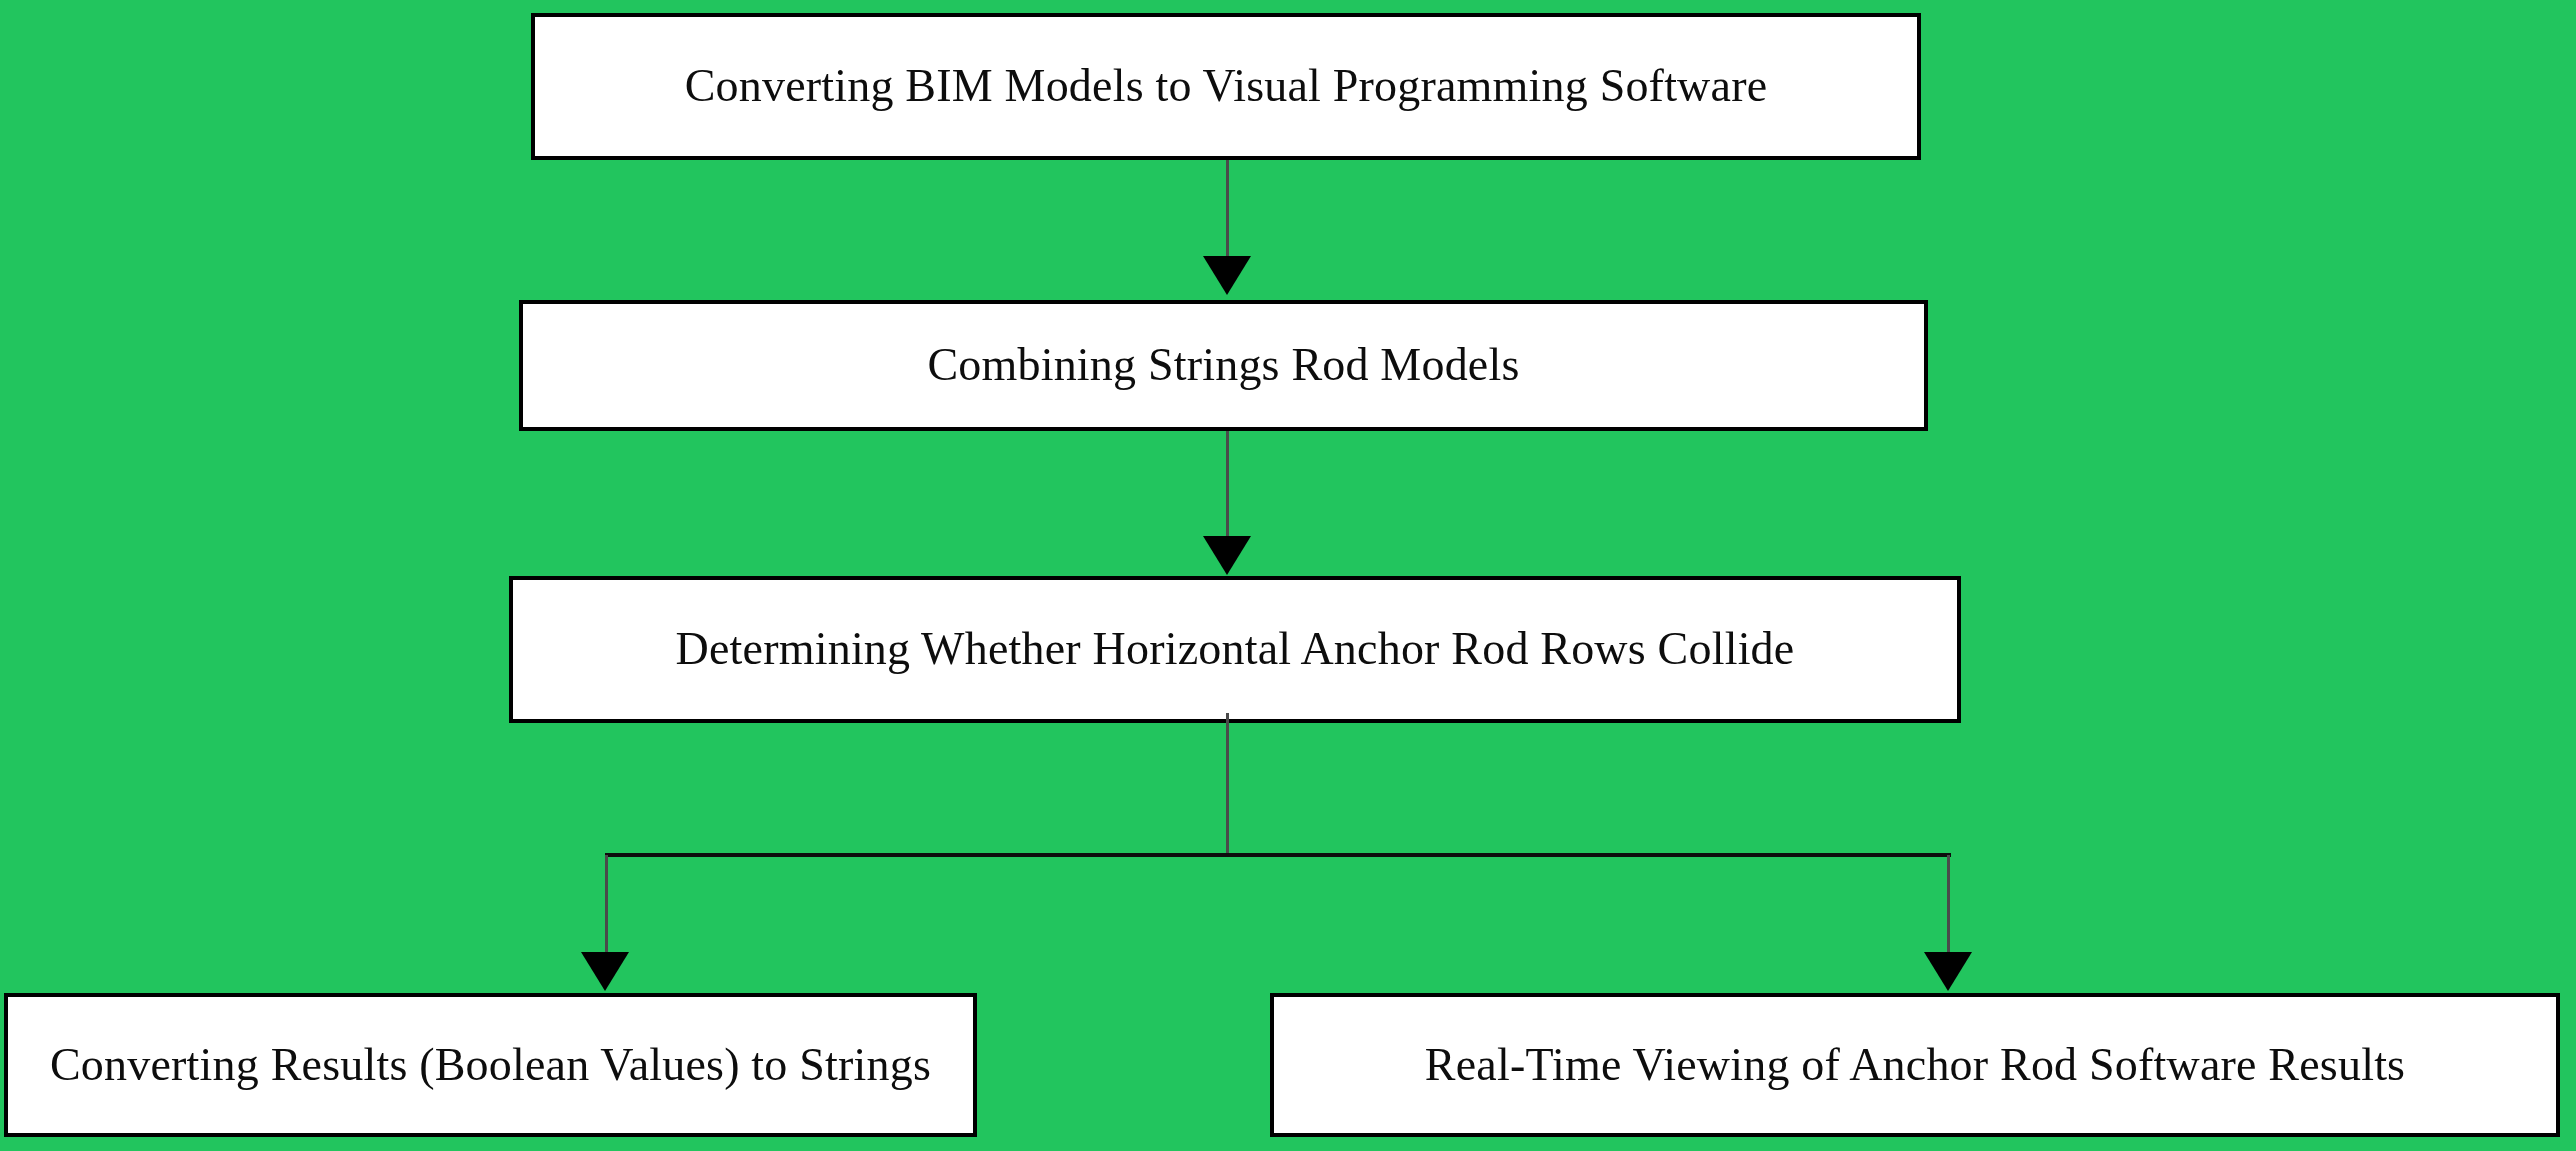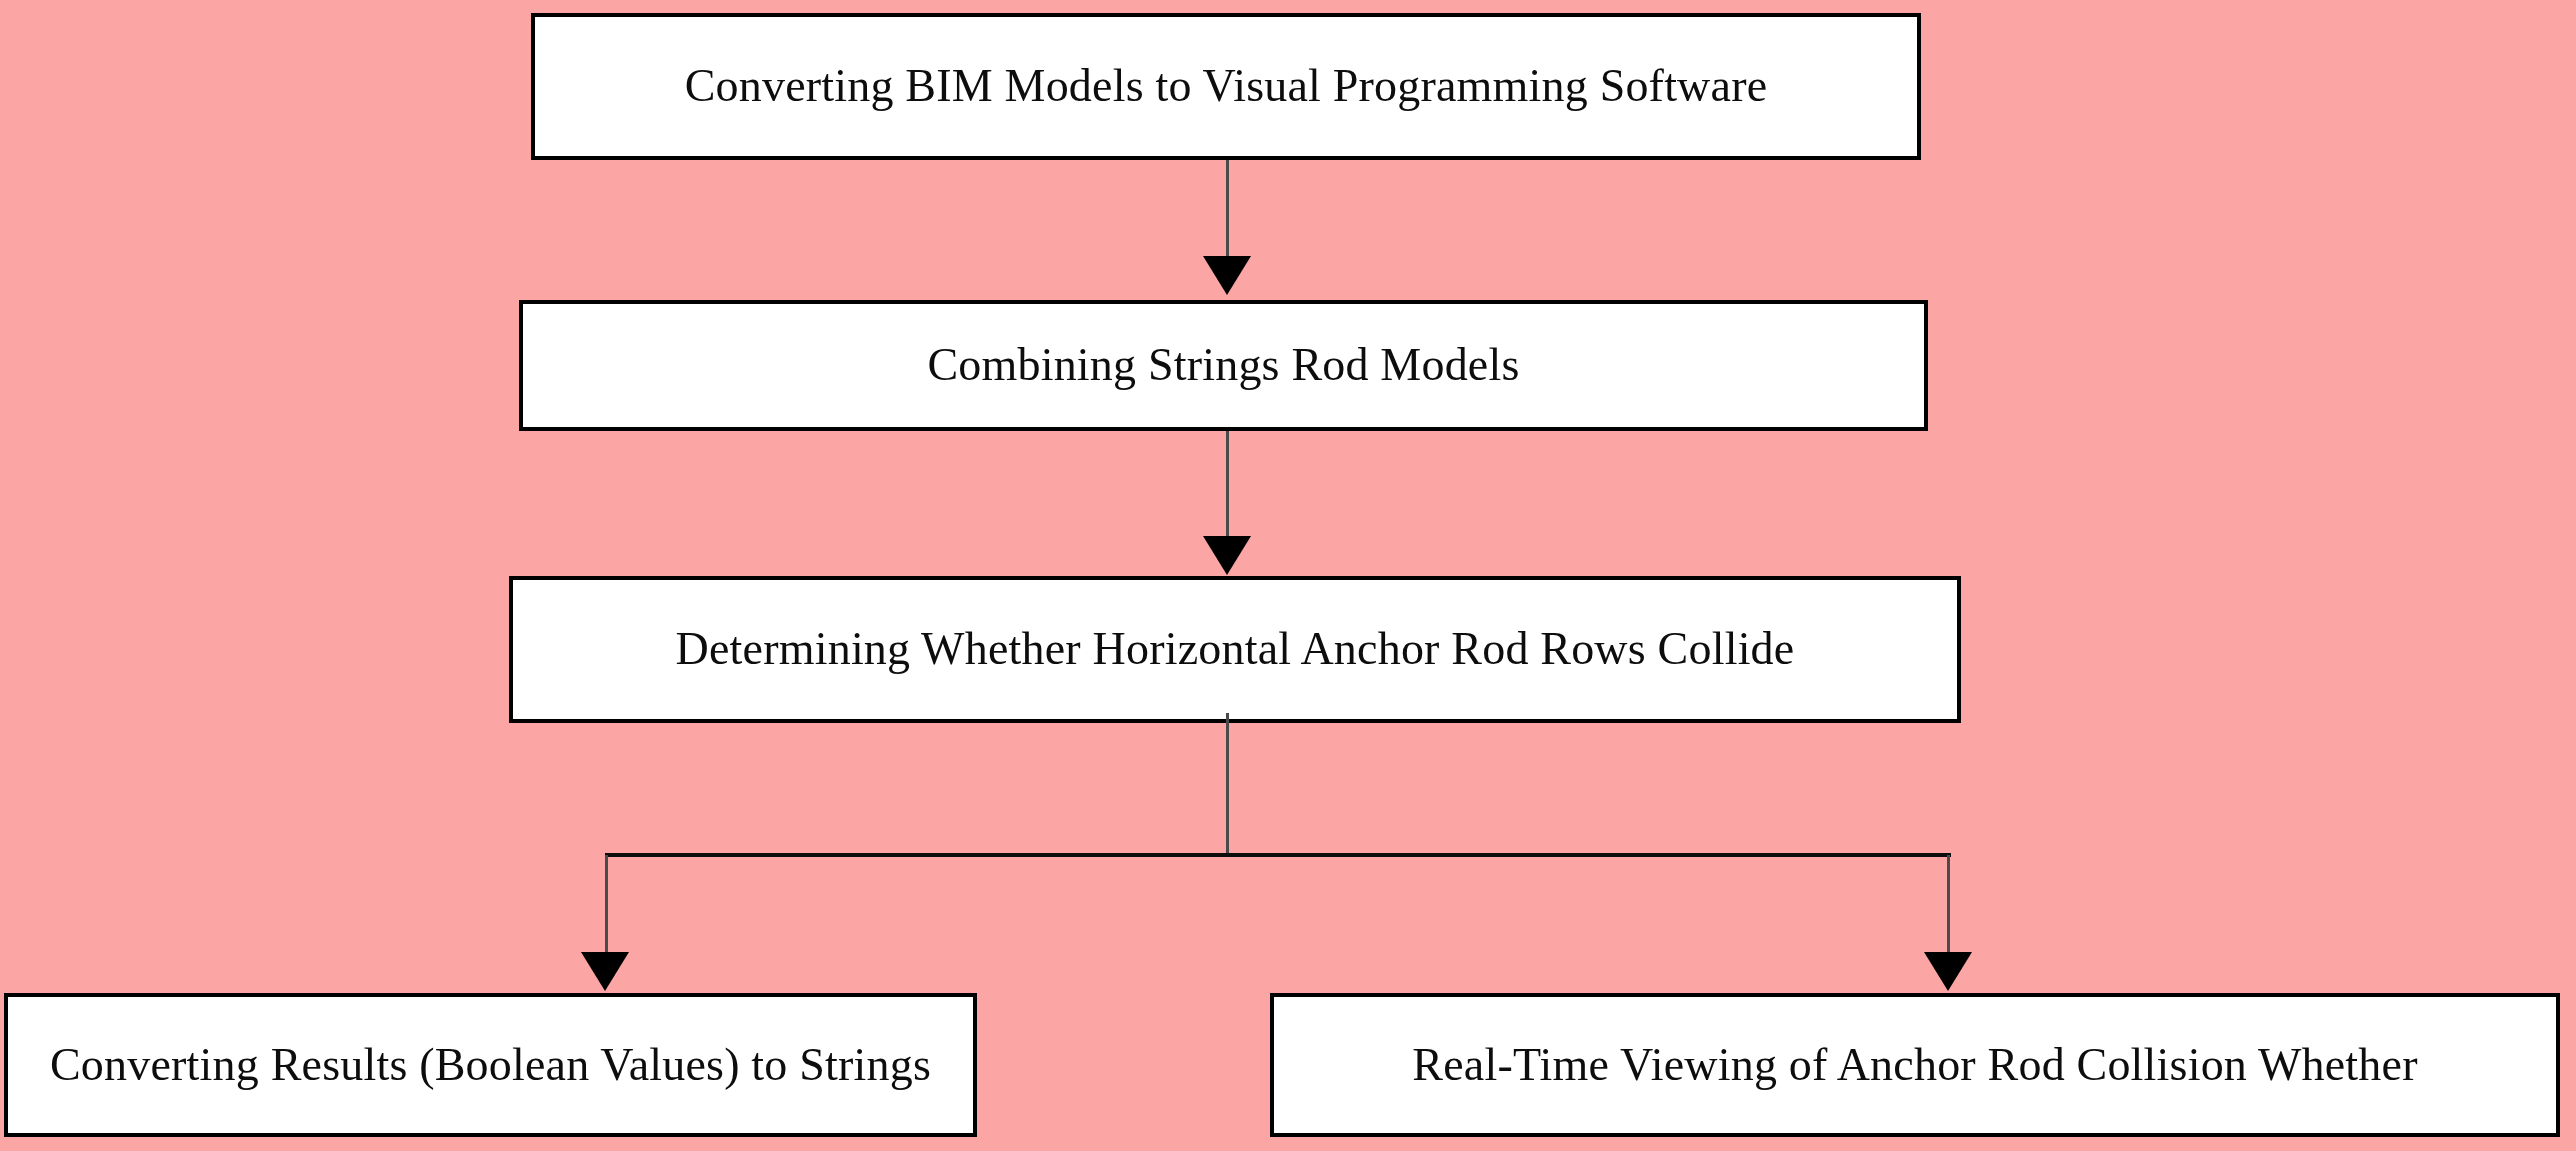--- a/index.html
+++ b/index.html
@@ -5,21 +5,21 @@
 <style>
   html, body {
     margin: 0;
     padding: 0;
     background: #ffffff;
   }
   #canvas {
     position: relative;
     width: 2576px;
     height: 1152px;
-    background: #fca5a5;
+    background: #22c55e;
     overflow: hidden;
     font-family: "Liberation Serif", "DejaVu Serif", serif;
     text-decoration: underline;
   }
   .node {
     position: absolute;
     box-sizing: border-box;
     background: #ffffff;
     border: 4.3px solid #000000;
     display: flex;
@@ -113,17 +113,17 @@
   <div class="edge-arrowhead" id="edge-left-head"></div>
 
   <div class="edge-line-v" id="edge-right-stem"></div>
   <div class="edge-arrowhead" id="edge-right-head"></div>
 
   <div class="node" id="node-bool-strings">
     <span class="node-label">Converting Results (Boolean Values) to Strings</span>
   </div>
 
   <div class="node" id="node-realtime-view">
-    <span class="node-label">Real-Time Viewing of Anchor Rod Collision Whether</span>
+    <span class="node-label">Real-Time Viewing of Anchor Rod Software Results</span>
   </div>
 
 </div>
 
 
 </body></html>

